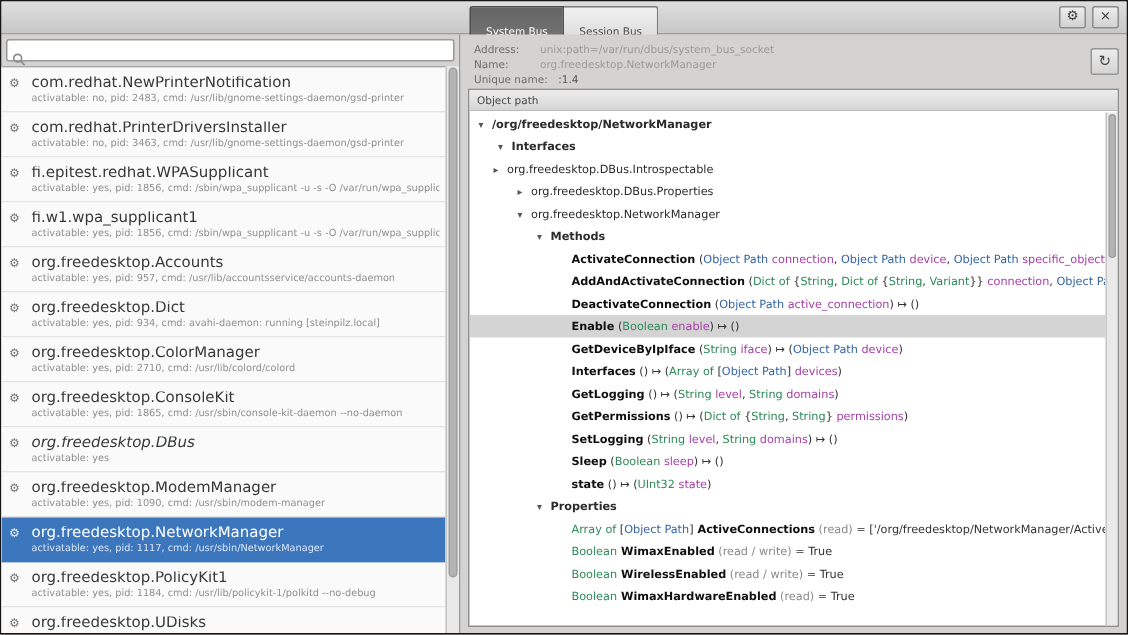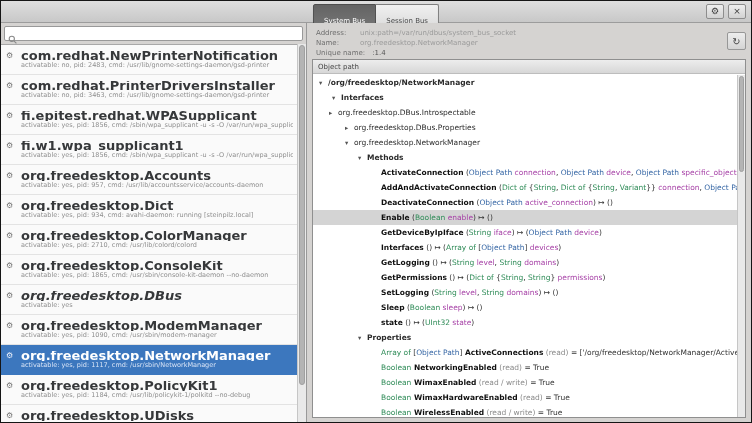--- a/index.html
+++ b/index.html
@@ -25,21 +25,21 @@
   .main { flex:1; display:flex; min-height:0; }
 
   
   .left-panel { width:306px; flex:none; position:relative; border-right:1px solid #999; background:#d5d3d1; }
   .search-box { position:absolute; top:3px; left:3px; right:3px; height:15px; background:#fff; border:1px solid #999; border-radius:2px; display:flex; align-items:center; padding:0 3px; }
   .search-icon { flex:none; width:10px; height:9px; }
   .search-input { flex:1; border:none; outline:none; background:transparent; font-size:7px; height:11px; padding:0 2px; font-family:inherit; }
   .services-list { position:absolute; top:21px; left:0; right:9px; bottom:0; overflow:hidden; background:#fafafa; border-top:1px solid #a8a8a8; }
   .svc { position:relative; height:30px; padding:6px 4px 4px 20px; border-bottom:1px solid #e3e3e3; background:#fafafa; }
   .svc .gear { position:absolute; left:5px; top:7px; font-size:8px; line-height:8px; color:#767676; }
-  .svc-name { font-size:13px; font-weight:bold; color:#36383a; line-height:10px; white-space:nowrap; overflow:hidden; }
+  .svc-name { font-size:10px; font-weight:normal; color:#36383a; line-height:10px; white-space:nowrap; overflow:hidden; }
   .svc-name.it { font-style:italic; }
   .svc-detail { font-size:6.5px; color:#8f8f8f; line-height:9px; white-space:nowrap; overflow:hidden; }
   .svc.sel { background:var(--selection-blue,#3c77be); border-bottom-color:var(--selection-blue,#3c77be); }
   .svc.sel .svc-name { color:#ffffff; }
   .svc.sel .svc-detail { color:#d9e4f6; }
   .svc.sel .gear { color:#eaf0fb; }
 
   
   .vscroll { position:absolute; width:9px; background:#e9e9e9; border-left:1px solid #c6c6c6; }
   .left-scroll { top:21px; right:0; bottom:0; }
@@ -203,24 +203,23 @@
             <div class="trow rsel" style="padding-left: 68px;"><span class="sm">Enable</span><span class="sp"> (</span><span class="st">Boolean</span><span class="sa"> enable</span><span class="sp">) ↦ ()</span></div>
             <div class="trow" style="padding-left: 68px;"><span class="sm">GetDeviceByIpIface</span><span class="sp"> (</span><span class="st">String</span><span class="sa"> iface</span><span class="sp">) ↦ (</span><span class="so">Object Path</span><span class="sa"> device</span><span class="sp">)</span></div>
             <div class="trow" style="padding-left: 68px;"><span class="sm">Interfaces</span><span class="sp"> () ↦ (</span><span class="st">Array of</span><span class="sp"> [</span><span class="so">Object Path</span><span class="sp">]</span><span class="sa"> devices</span><span class="sp">)</span></div>
             <div class="trow" style="padding-left: 68px;"><span class="sm">GetLogging</span><span class="sp"> () ↦ (</span><span class="st">String</span><span class="sa"> level</span><span class="sp">, </span><span class="st">String</span><span class="sa"> domains</span><span class="sp">)</span></div>
             <div class="trow" style="padding-left: 68px;"><span class="sm">GetPermissions</span><span class="sp"> () ↦ (</span><span class="st">Dict of</span><span class="sp"> {</span><span class="st">String</span><span class="sp">, </span><span class="st">String</span><span class="sp">}</span><span class="sa"> permissions</span><span class="sp">)</span></div>
             <div class="trow" style="padding-left: 68px;"><span class="sm">SetLogging</span><span class="sp"> (</span><span class="st">String</span><span class="sa"> level</span><span class="sp">, </span><span class="st">String</span><span class="sa"> domains</span><span class="sp">) ↦ ()</span></div>
             <div class="trow" style="padding-left: 68px;"><span class="sm">Sleep</span><span class="sp"> (</span><span class="st">Boolean</span><span class="sa"> sleep</span><span class="sp">) ↦ ()</span></div>
             <div class="trow" style="padding-left: 68px;"><span class="sm">state</span><span class="sp"> () ↦ (</span><span class="st">UInt32</span><span class="sa"> state</span><span class="sp">)</span></div>
             <div class="trow" style="padding-left: 45px;"><span class="exp">▾</span><span class="sn">Properties</span></div>
             <div class="trow" style="padding-left: 68px;"><span class="st">Array of</span><span class="sp"> [</span><span class="so">Object Path</span><span class="sp">]</span><span class="sm"> ActiveConnections</span><span class="sr"> (read)</span><span class="sp"> = ['/org/freedesktop/NetworkManager/ActiveConnection/0']</span></div>
-            <div class="trow" style="padding-left: 68px;"><span class="st">Boolean</span><span class="sm"> NetworkingEnabled</span><span class="sr"> (read)</span><span class="sp"> = True</span></div>
             <div class="trow" style="padding-left: 68px;"><span class="st">Boolean</span><span class="sm"> WimaxEnabled</span><span class="sr"> (read / write)</span><span class="sp"> = True</span></div>
+            <div class="trow" style="padding-left: 68px;"><span class="st">Boolean</span><span class="sm"> WirelessEnabled</span><span class="sr"> (read / write)</span><span class="sp"> = True</span></div>
             <div class="trow" style="padding-left: 68px;"><span class="st">Boolean</span><span class="sm"> WimaxHardwareEnabled</span><span class="sr"> (read)</span><span class="sp"> = True</span></div>
-            <div class="trow" style="padding-left: 68px;"><span class="st">Boolean</span><span class="sm"> WirelessEnabled</span><span class="sr"> (read / write)</span><span class="sp"> = True</span></div>
           </div>
         <div class="vscroll tree-scroll">
           <div class="thumb"></div>
         </div>
       </div>
     </div>
 
   </div>
 </div>
 

